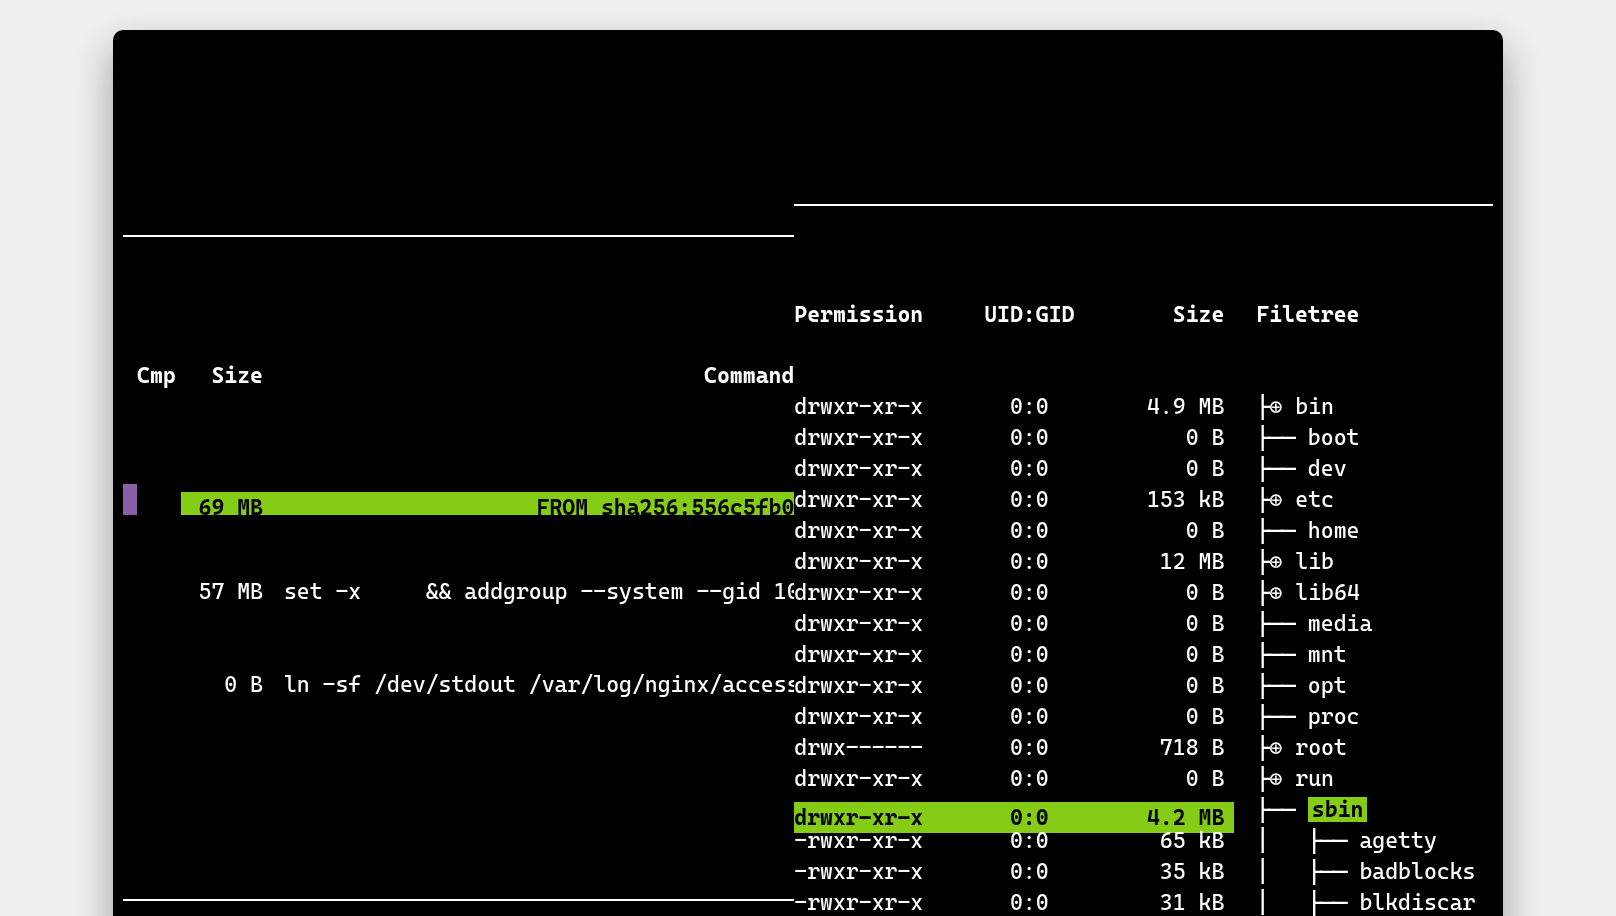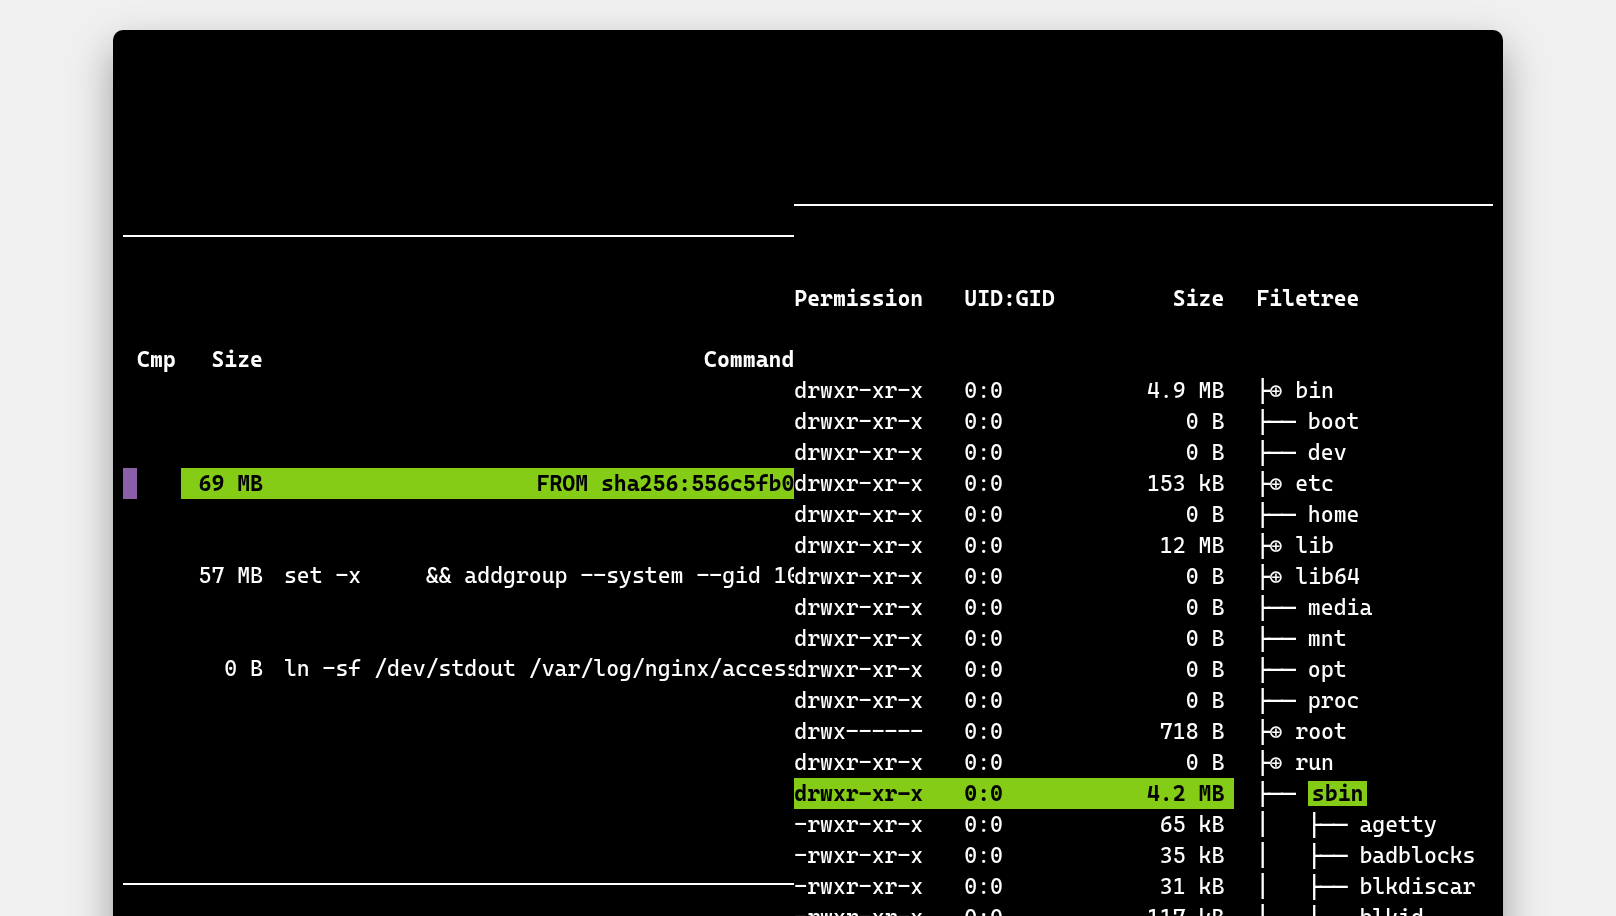--- a/index.html
+++ b/index.html
@@ -33,31 +33,31 @@
     height: 31px;
     line-height: 31px;
     overflow: hidden;
   }
   .rule .ruleline {
     position:absolute;
     top: 50%; height:2px; background:#fff;
     left:0; right:0;
     transform: translateY(-1px);
   }
-  .bold { font-weight: bold; }
+  .bold { font-weight: bold; margin-top: 16px; }
   .accent-bg { background:#8a5fa8; color:#fff; }
   .sel-inv { background:#84cc16; color:#000; }
   .layer-row { display:flex; height:31px; line-height:31px; align-items:center; overflow:hidden;}
   .layer-cmp { width:14px; height:31px; }
   .layer-size { width:90px; text-align:right; padding-right:8px;}
   .layer-cmd { flex:1; overflow:hidden;text-align:right;}
   
   .frow { display:flex; height:31px; line-height:31px; align-items:center;}
   .fperm { width:170px; }
-  .fug  { width:130px; text-align:left; }
+  .fug  { width:130px; text-align:center; }
   .fsz  { width:140px; text-align:right; padding-right:10px;}
   .ftree{ flex:1; overflow:hidden; padding-left:22px;}
 </style>
 </head>
 <body>
 
 <div class="window">
 
   <div class="cols">
     

